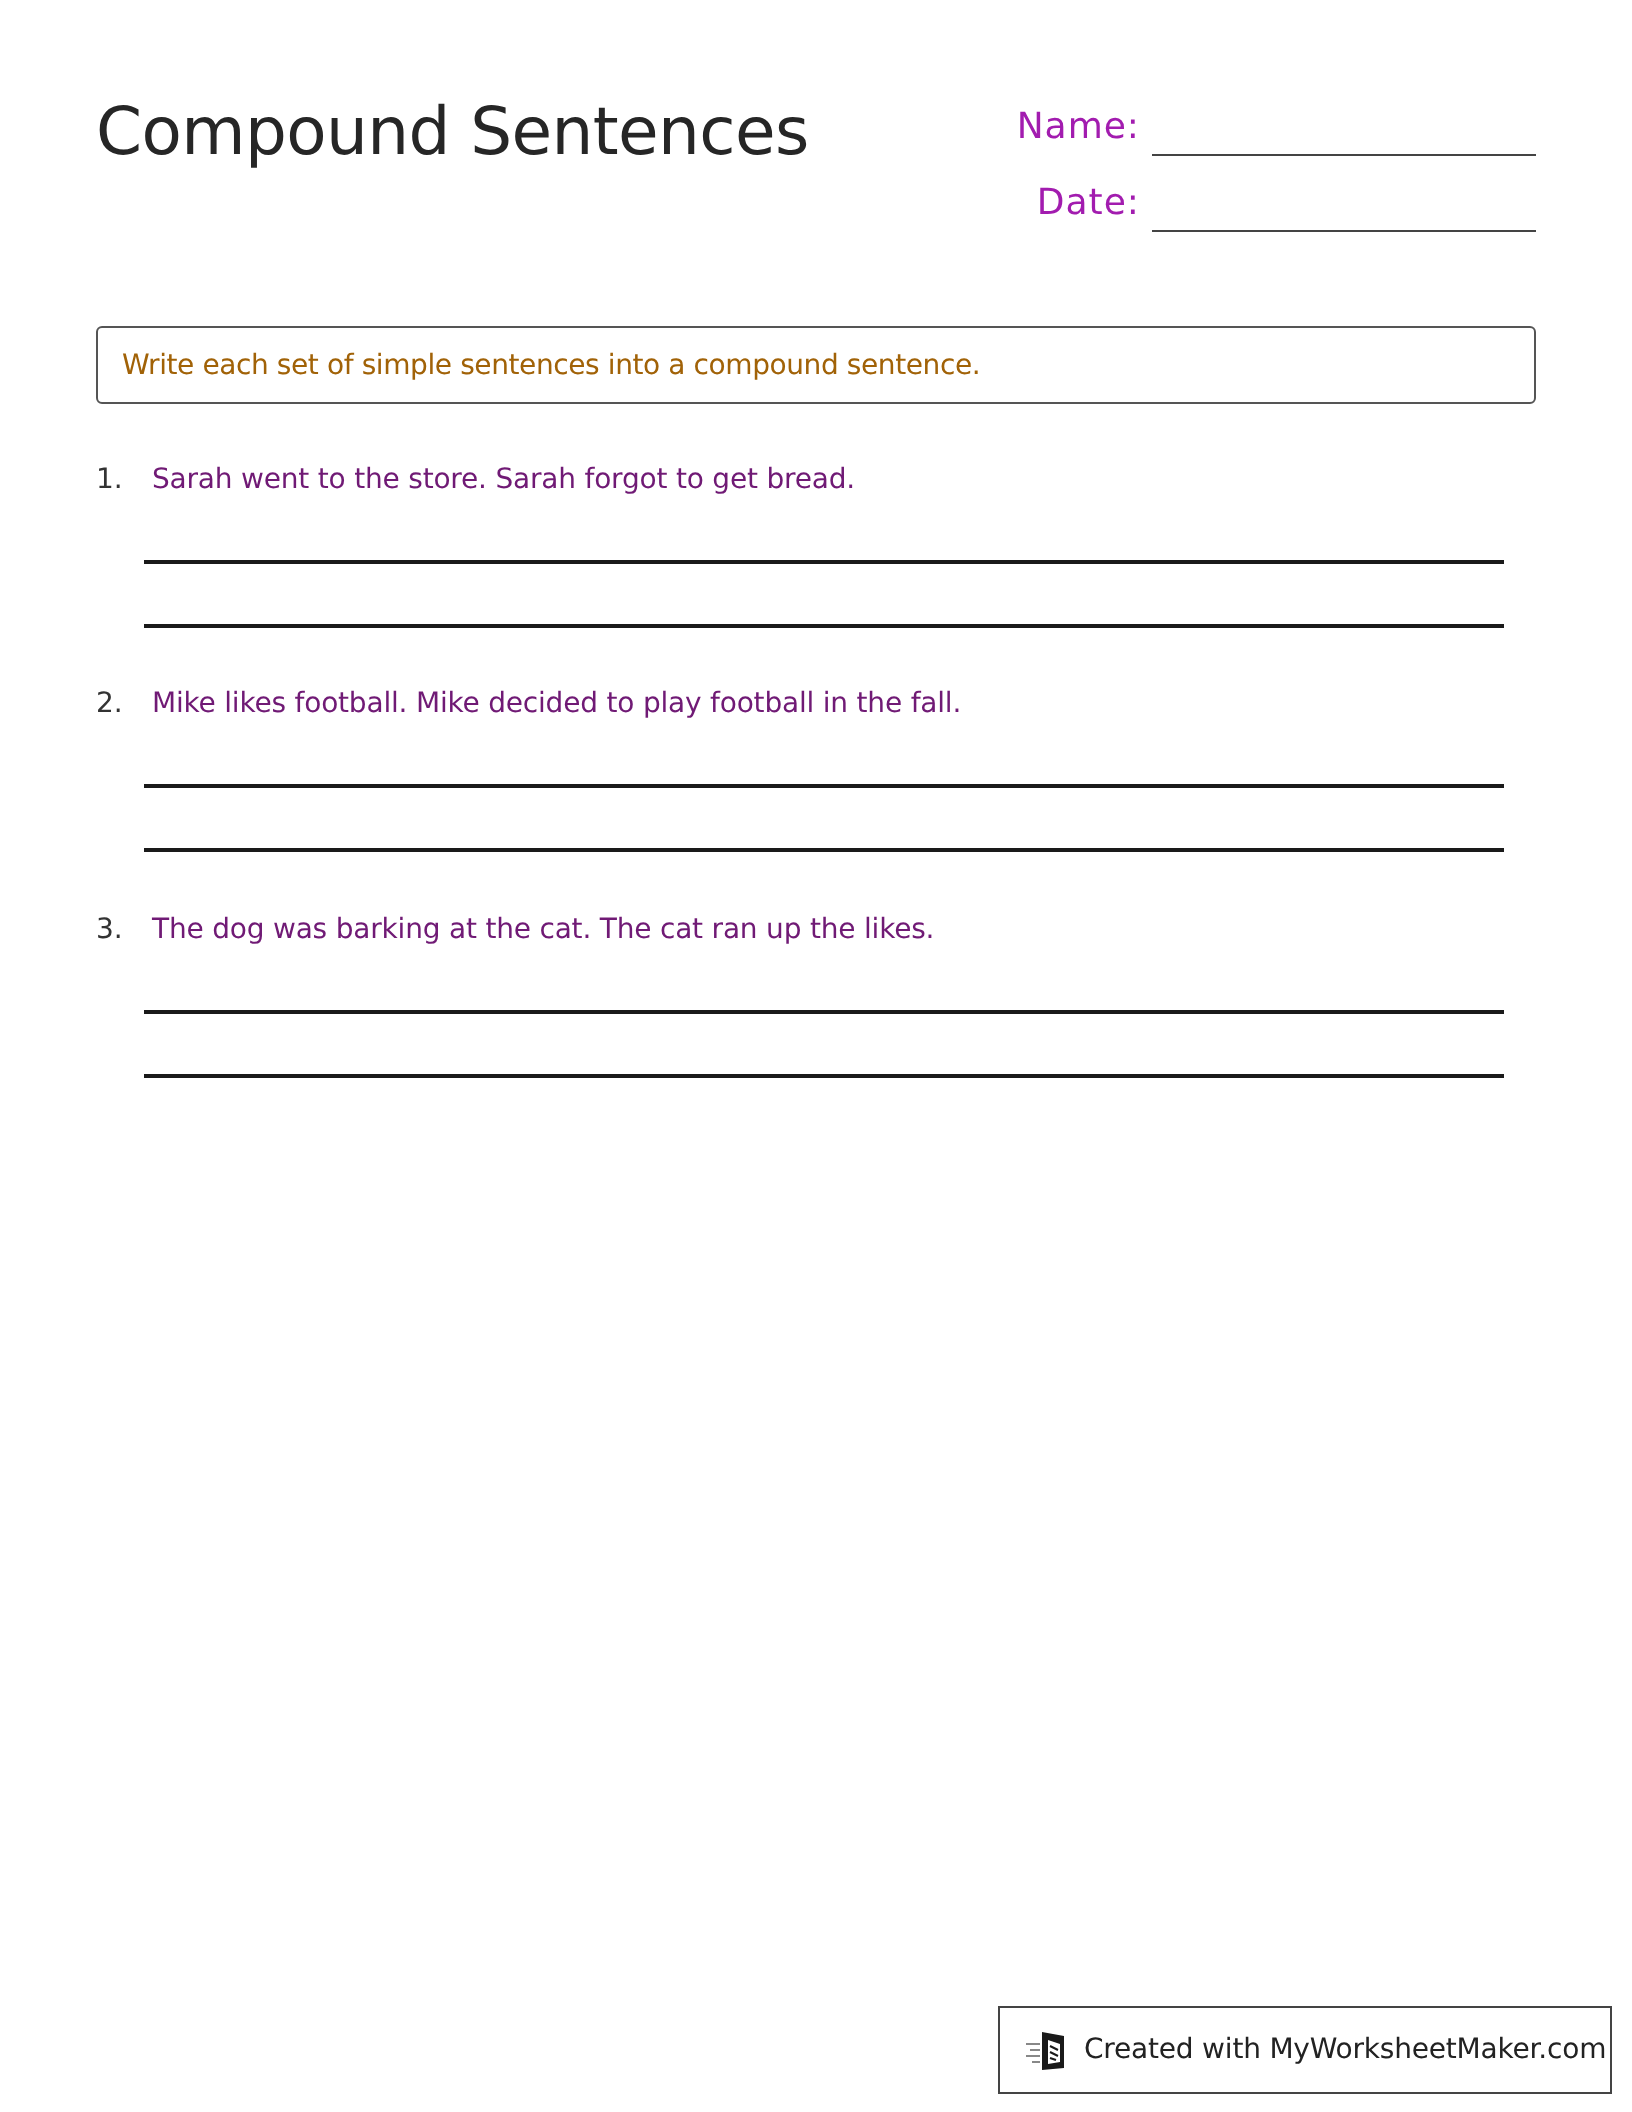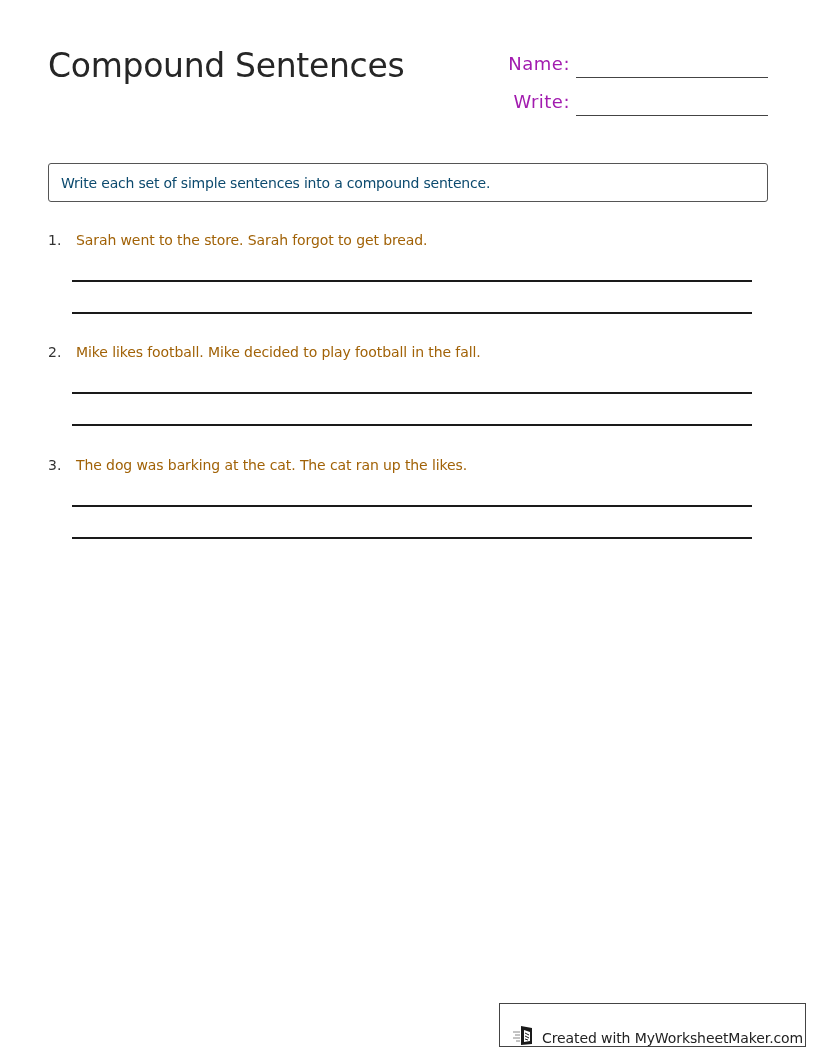--- a/index.html
+++ b/index.html
@@ -58,21 +58,21 @@
       width: 720px;
       height: 39px;
       border: 1.5px solid #555555;
       border-radius: 3px;
       padding: 0 12px;
       display: flex;
       align-items: center;
     }
     .instructions-text {
       font-size: 14px;
-      color: #0c4a6e;
+      color: #a16207;
       letter-spacing: -0.2px;
       white-space: nowrap;
     }
 
     .question {
       position: absolute;
       left: 48px;
       width: 704px;
     }
     .q-number {
@@ -80,21 +80,21 @@
       left: 0;
       top: 0;
       font-size: 14px;
       color: #333333;
     }
     .q-text {
       position: absolute;
       left: 28px;
       top: 0;
       font-size: 14px;
-      color: #a16207;
+      color: #701a75;
       white-space: nowrap;
       letter-spacing: -0.1px;
     }
     .answer-line {
       position: absolute;
       left: 24px;
       width: 680px;
       height: 0;
       border-bottom: 2px solid #1a1a1a;
     }
@@ -102,21 +102,21 @@
     .answer-line.l2 { top: 80px; }
 
     .footer-badge {
       position: absolute;
       left: 499px;
       top: 1003px;
       width: 307px;
       height: 44px;
       border: 1.5px solid #444444;
       display: flex;
-      align-items: flex-end;
+      align-items: center;
       padding-left: 12px;
     }
     .footer-icon {
       width: 24px;
       height: 22px;
       margin-right: 6px;
       display: inline-block;
     }
     .footer-text {
       font-size: 14px;
@@ -129,21 +129,21 @@
 <body>
 
 <h1 class="title">Compound Sentences</h1>
 
 <div class="field-row field-name">
   <span class="field-label">Name:</span>
   <div class="field-line"></div>
 </div>
 
 <div class="field-row field-date">
-  <span class="field-label">Write:</span>
+  <span class="field-label">Date:</span>
   <div class="field-line"></div>
 </div>
 
 <div class="instructions">
   <span class="instructions-text">Write each set of simple sentences into a compound sentence.</span>
 </div>
 
 <div class="question" style="top: 232px;">
   <span class="q-number">1.</span>
   <span class="q-text">Sarah went to the store. Sarah forgot to get bread.</span>

